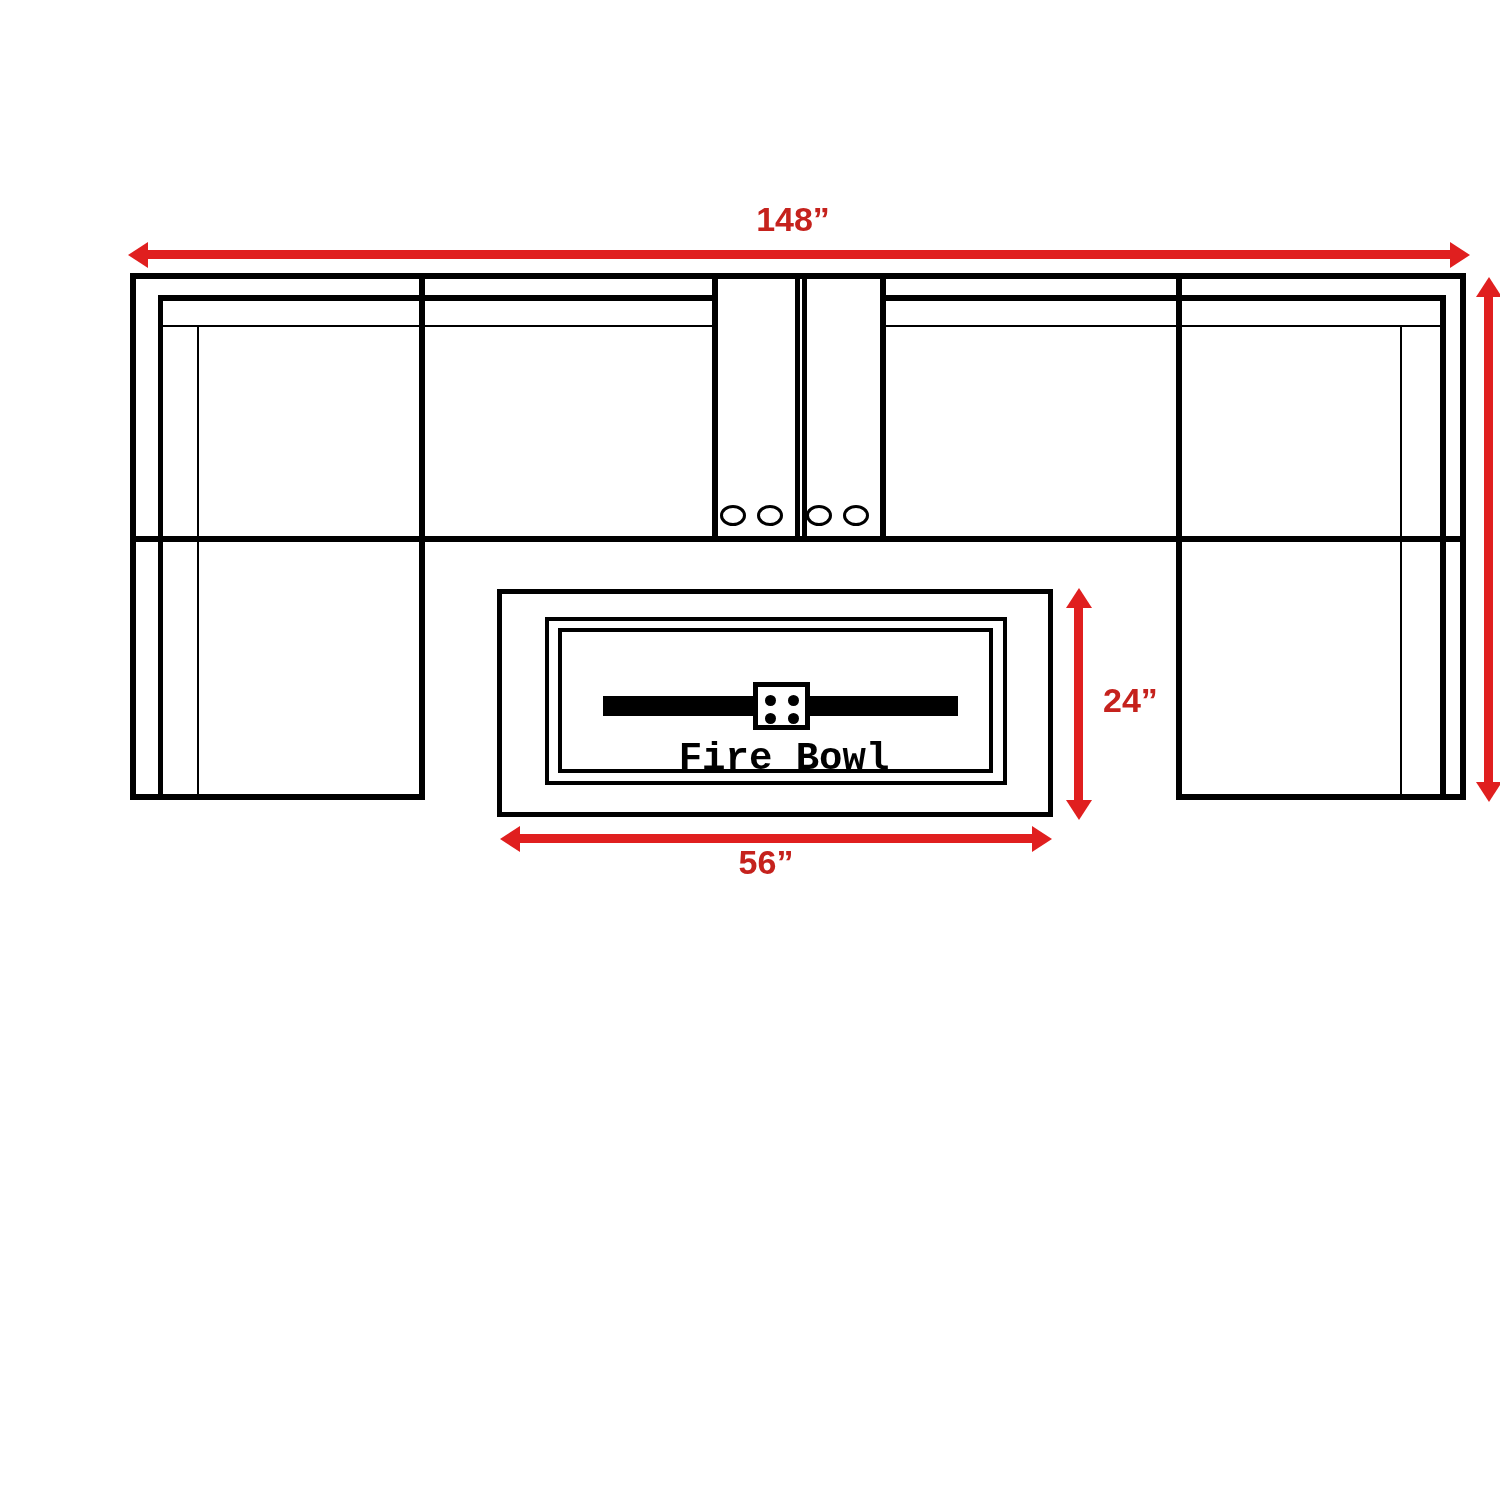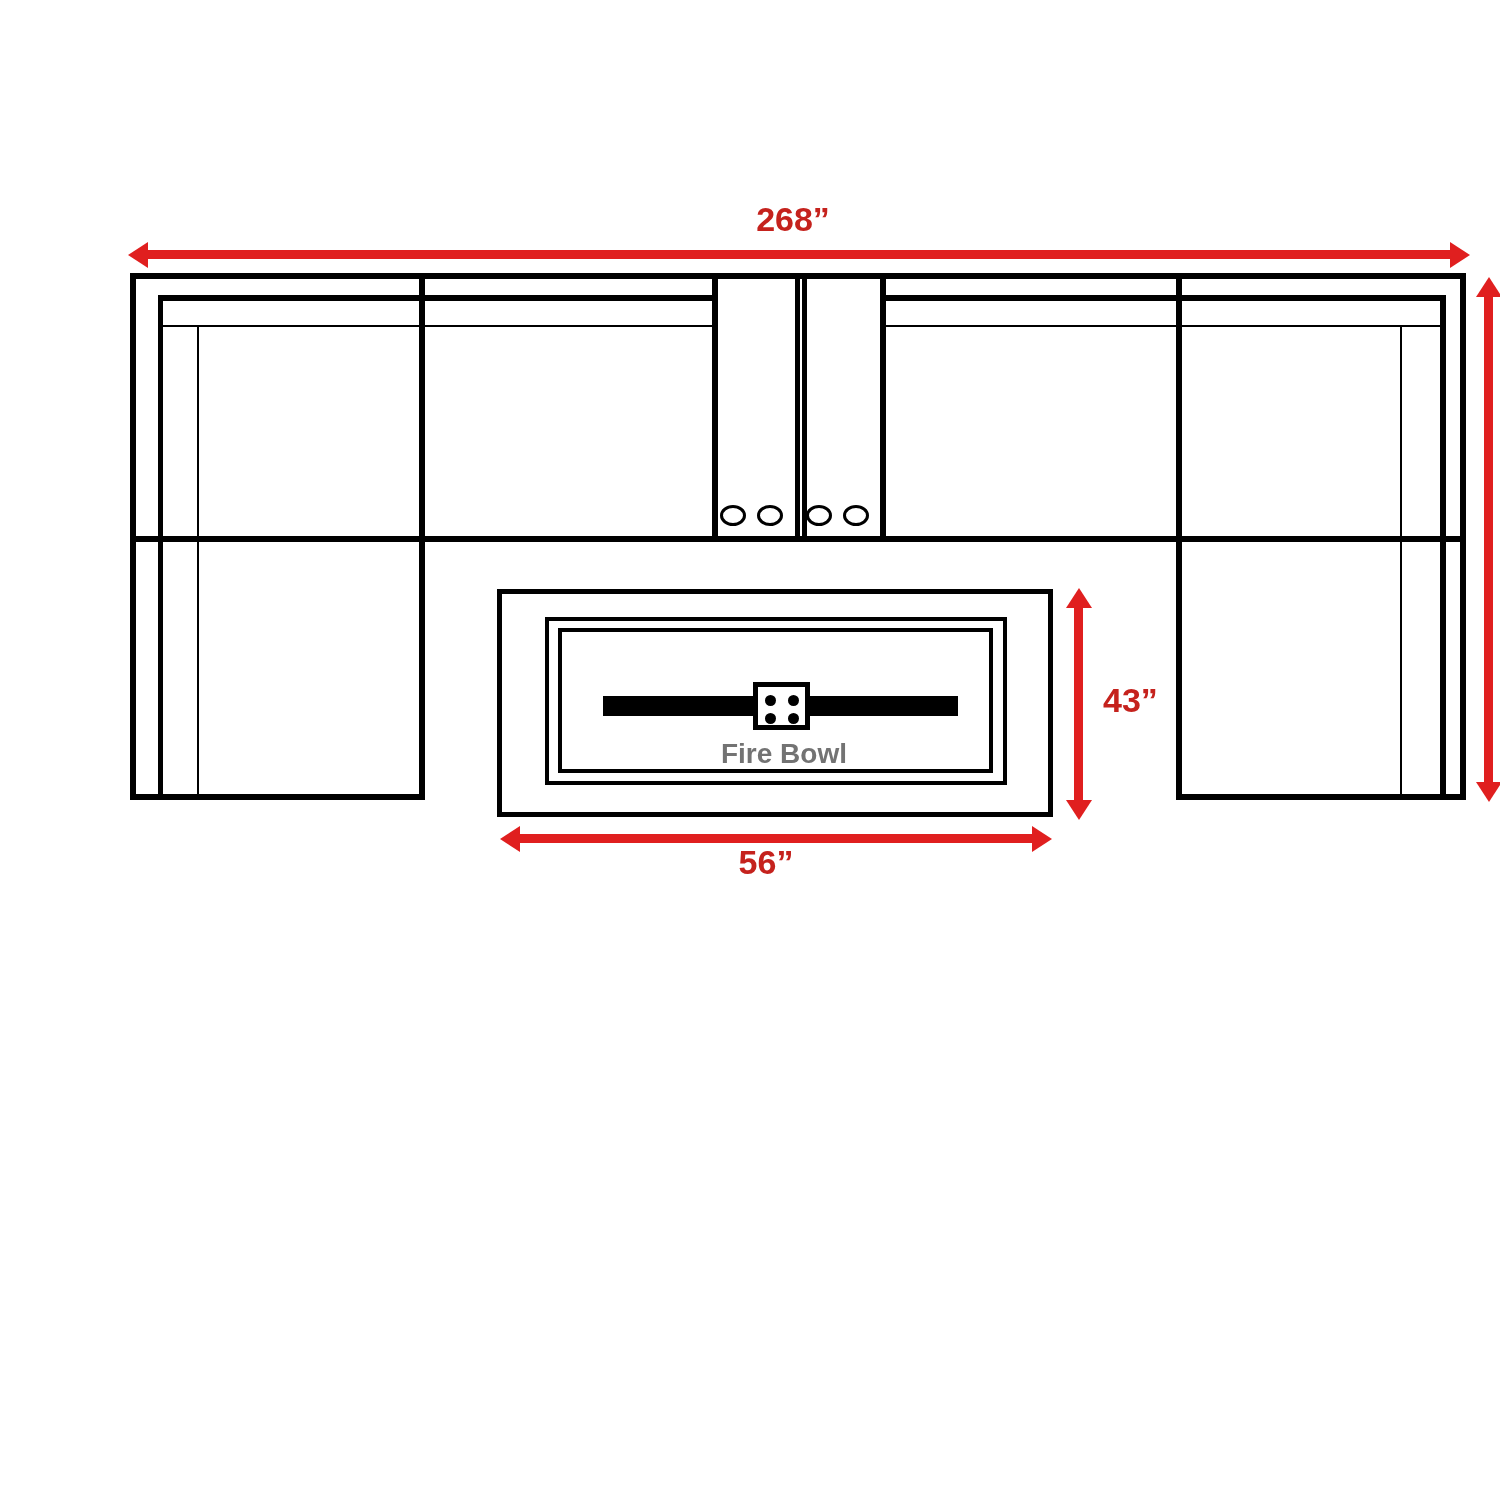--- a/index.html
+++ b/index.html
@@ -20,28 +20,28 @@
   .dim-label{position:absolute;color:var(--label_red,#c5221d);font-weight:bold;font-size:34px;line-height:1;}
   .center{text-align:center;}
   
   .cup{position:absolute;width:26px;height:21px;border:3px solid var(--line,#000);border-radius:50%;
     background:#fff;box-sizing:border-box;}
   
   .frame{position:absolute;box-sizing:border-box;border-style:solid;border-color:var(--line,#000);background:transparent;}
   .burner{position:absolute;background:var(--line,#000);}
   .igniter{position:absolute;box-sizing:border-box;border:5px solid var(--line,#000);background:#fff;}
   .dot{position:absolute;width:11px;height:11px;border-radius:50%;background:var(--line,#000);}
-  .firebowl-label{position:absolute;color:#737373;font-weight:bold;font-size:28px;line-height:1;}
+  .firebowl-label{position:absolute;color:#000000;font-weight:bold;font-size:39px;line-height:1;font-family:Liberation Mono, monospace;}
 </style>
 <title>Sectional Sofa with Fire Bowl — Dimension Diagram</title></head>
 <body>
 
 <div class="canvas">
 
-  <div class="dim-label center" style="left:693px;top:202px;width:200px;">268”</div>
+  <div class="dim-label center" style="left:693px;top:202px;width:200px;">148”</div>
   <div class="dim-arrow h" style="left:148px;top:250px;width:1302px;height:9px;"></div>
 
   <div class="dim-arrow v" style="left:1484px;top:297px;width:9px;height:485px;"></div>
 
   <div class="ln" style="left:130px;top:273px;width:1336px;height:6px;"></div>
   <div class="ln" style="left:158px;top:295px;width:560px;height:6px;"></div>
   <div class="ln" style="left:880px;top:295px;width:566px;height:6px;"></div>
   <div class="ln" style="left:158px;top:325px;width:560px;height:2px;"></div>
   <div class="ln" style="left:880px;top:325px;width:566px;height:2px;"></div>
   <div class="ln" style="left:130px;top:536px;width:1336px;height:6px;"></div>
@@ -71,18 +71,18 @@
   <div class="frame" style="left:558px;top:628px;width:435px;height:145px;border-width:4px;"></div>
   <div class="burner" style="left:603px;top:696px;width:355px;height:20px;"></div>
   <div class="igniter" style="left:753px;top:682px;width:57px;height:48px;"></div>
   <div class="dot" style="left:765px;top:695px;"></div>
   <div class="dot" style="left:788px;top:695px;"></div>
   <div class="dot" style="left:765px;top:713px;"></div>
   <div class="dot" style="left:788px;top:713px;"></div>
   <div class="firebowl-label center" style="left:659px;top:740px;width:250px;">Fire Bowl</div>
 
   <div class="dim-arrow v" style="left:1074px;top:608px;width:9px;height:192px;"></div>
-  <div class="dim-label" style="left:1103px;top:683px;">43”</div>
+  <div class="dim-label" style="left:1103px;top:683px;">24”</div>
 
   <div class="dim-arrow h" style="left:520px;top:834px;width:512px;height:9px;"></div>
   <div class="dim-label center" style="left:666px;top:845px;width:200px;">56”</div>
 
 </div>
 
 </body></html>

